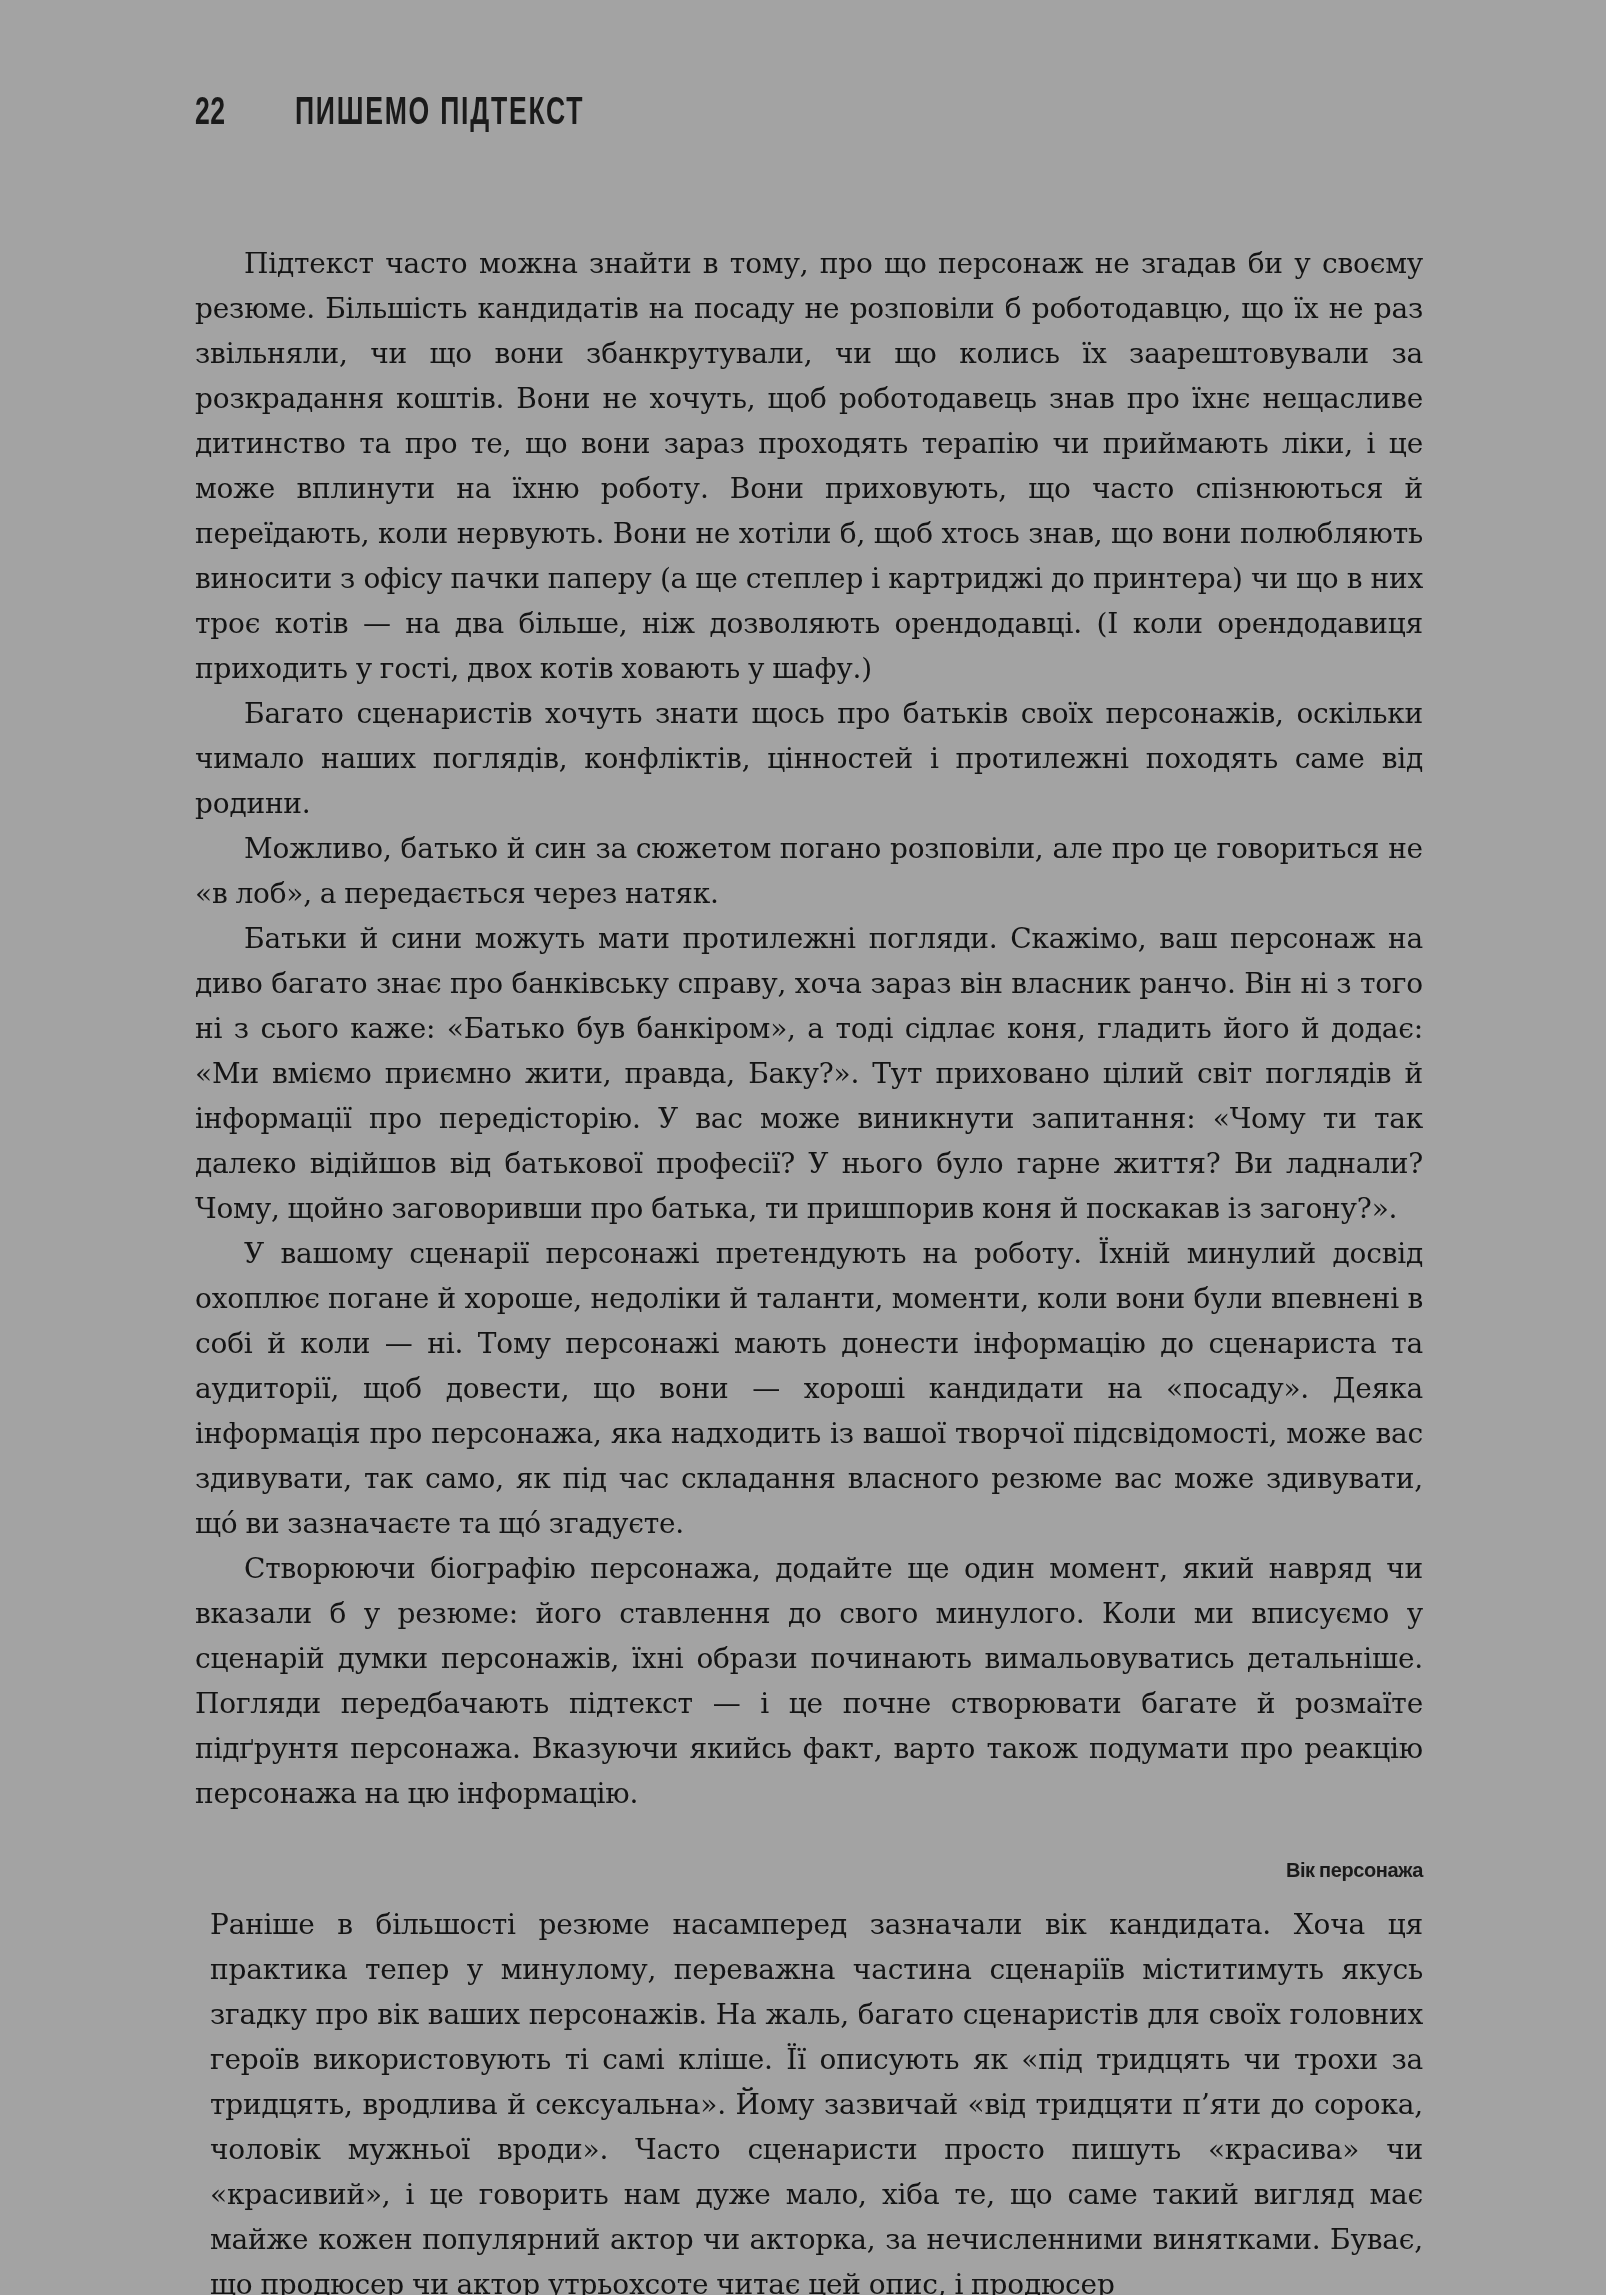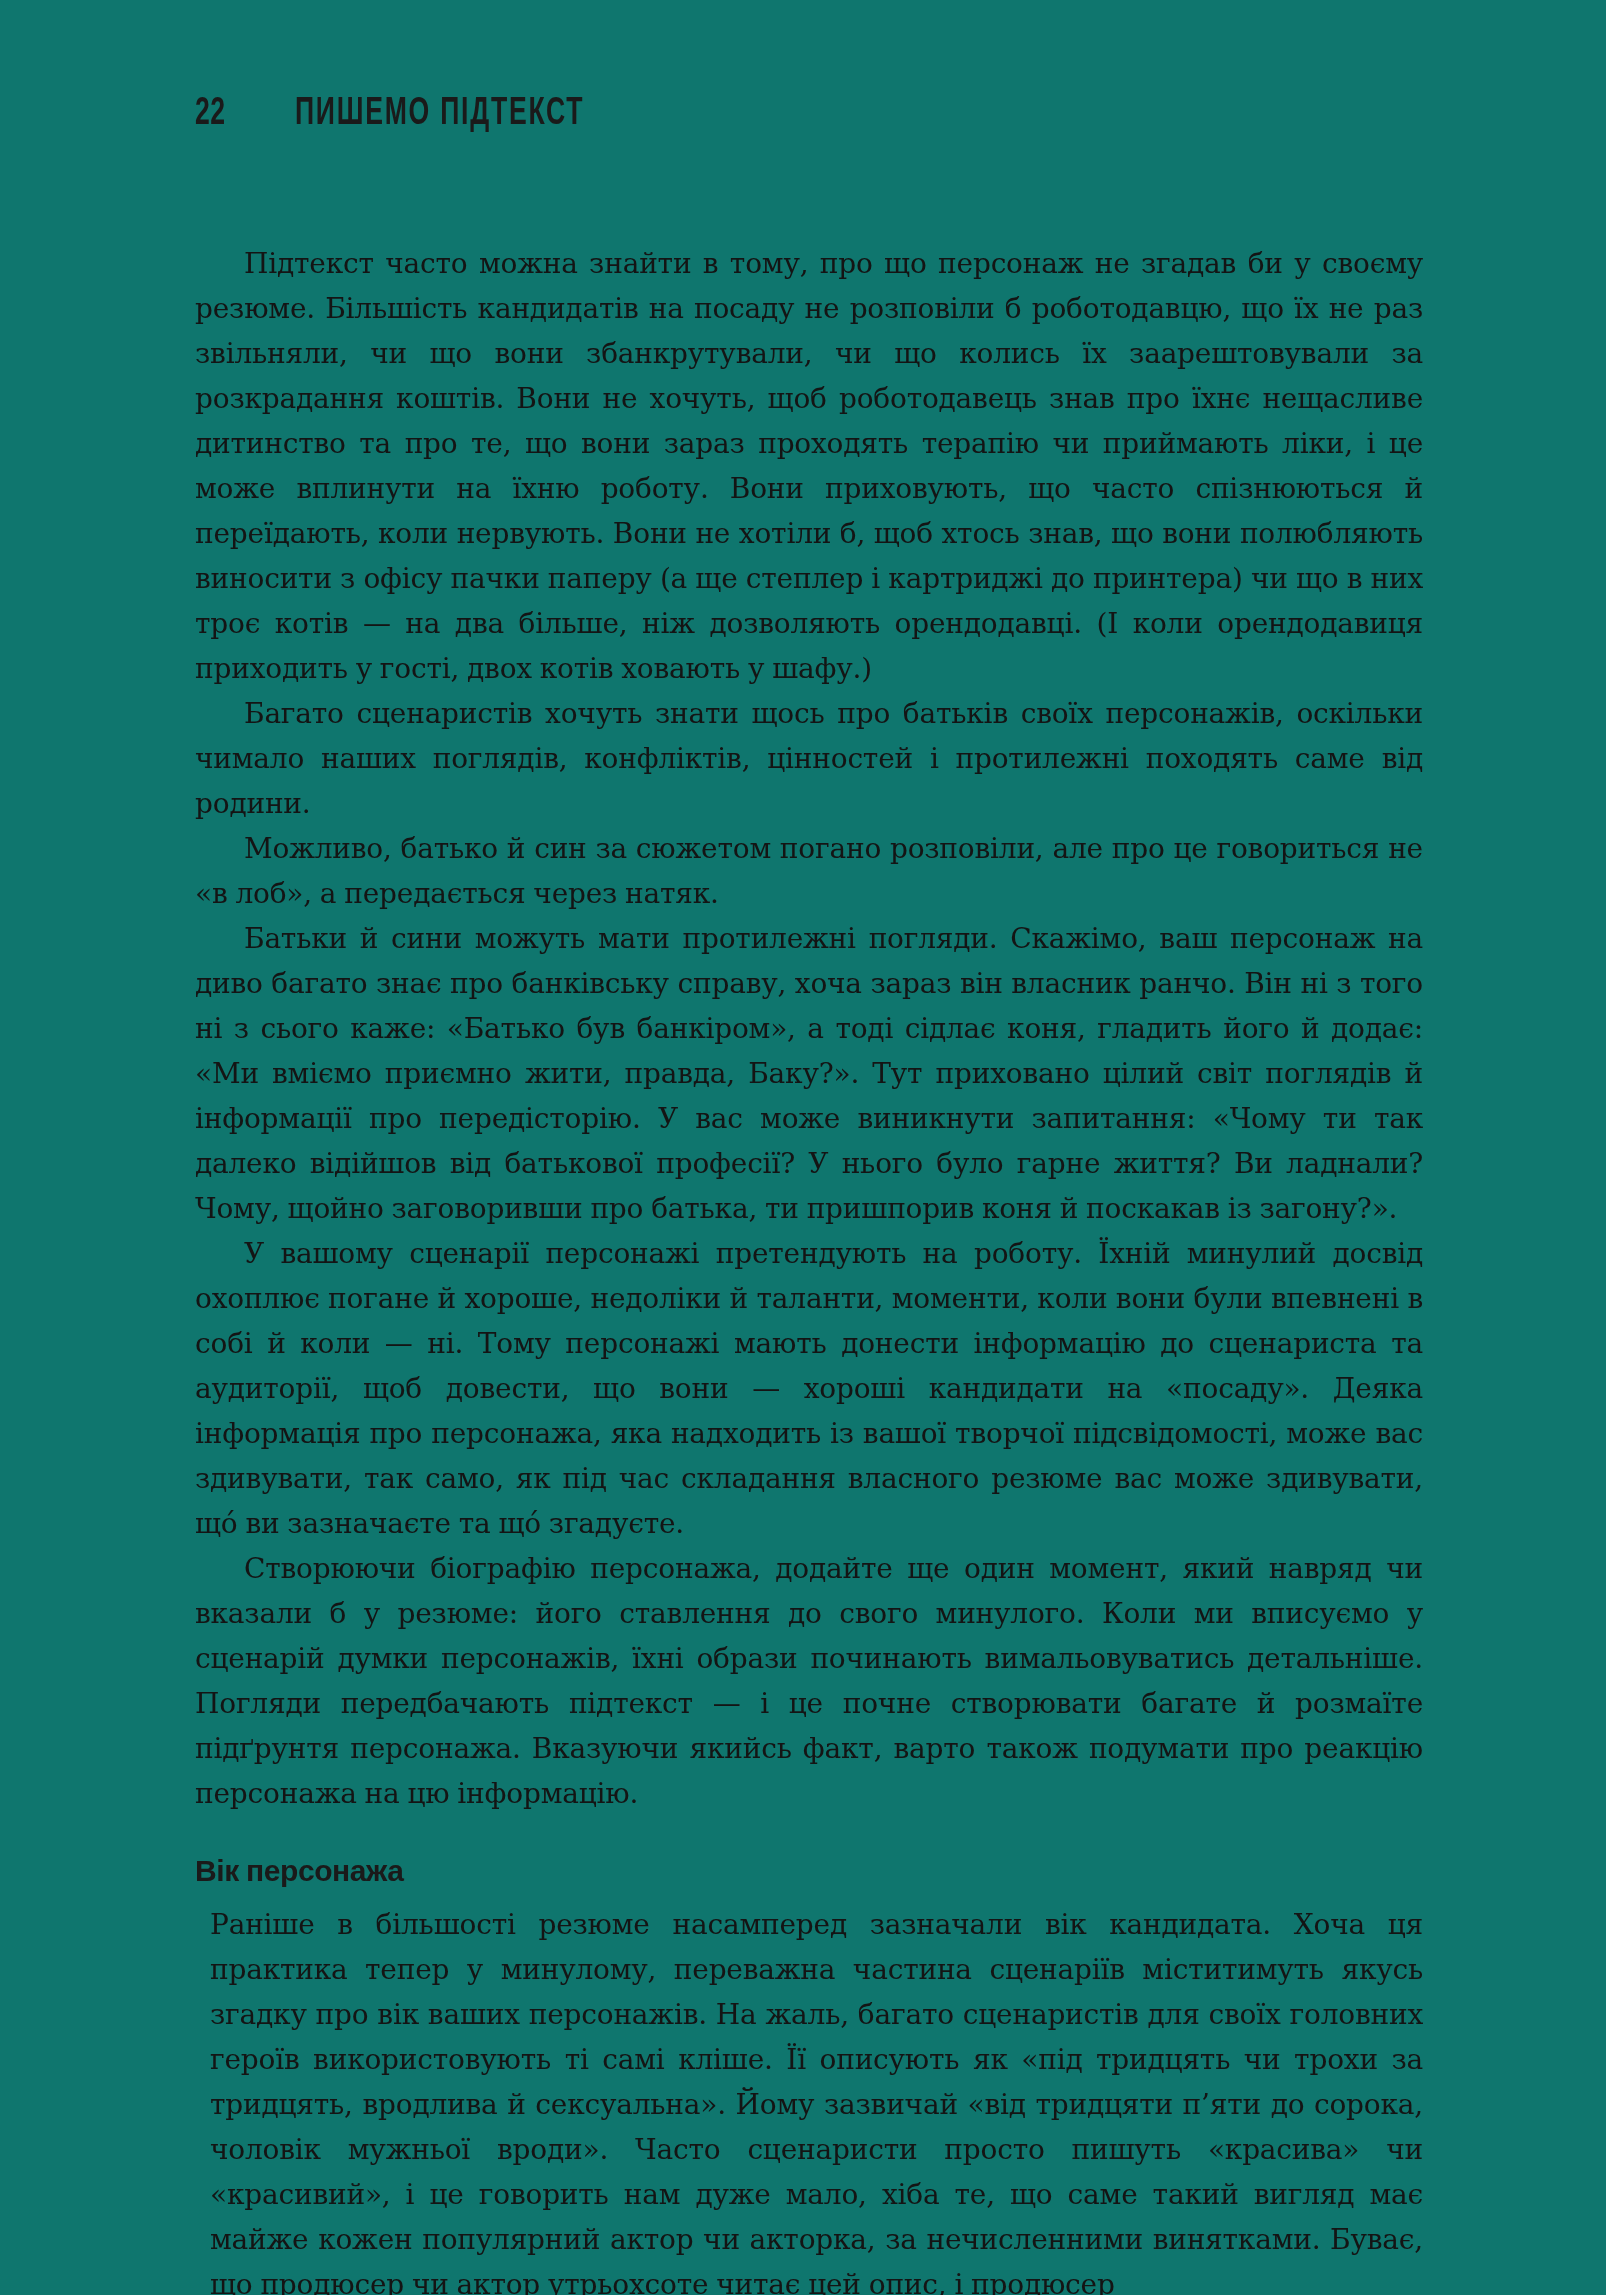--- a/index.html
+++ b/index.html
@@ -4,21 +4,21 @@
 <style>
   html, body {
     margin: 0;
     padding: 0;
     background: #ffffff;
   }
   .page {
     position: relative;
     width: 1607px;
     height: 2295px;
-    background: #0f766e;
+    background: #a3a3a3;
     overflow: hidden;
     color: #141414;
   }
   
   .running-head {
     position: absolute;
     top: 92px;
     left: 195px;
     height: 40px;
     font-family: "Liberation Sans", sans-serif;
@@ -63,25 +63,25 @@
     padding: 0;
     text-indent: 49px;
   }
   .body-text p.flush {
     text-indent: 0;
     margin-left: 15px;
   }
   .section-heading {
     font-family: "Liberation Sans", sans-serif;
     font-weight: 700;
-    font-size: 30px;
+    font-size: 20px;
     line-height: 33px;
     letter-spacing: -0.4px;
     margin: 38px 0 15px 0;
-    text-align: left;
+    text-align: right;
     color: #1a1a1a;
   }
 </style>
 </head>
 <body>
 
 <div class="page">
 
   <div class="running-head">
     <span class="page-num">22</span>

